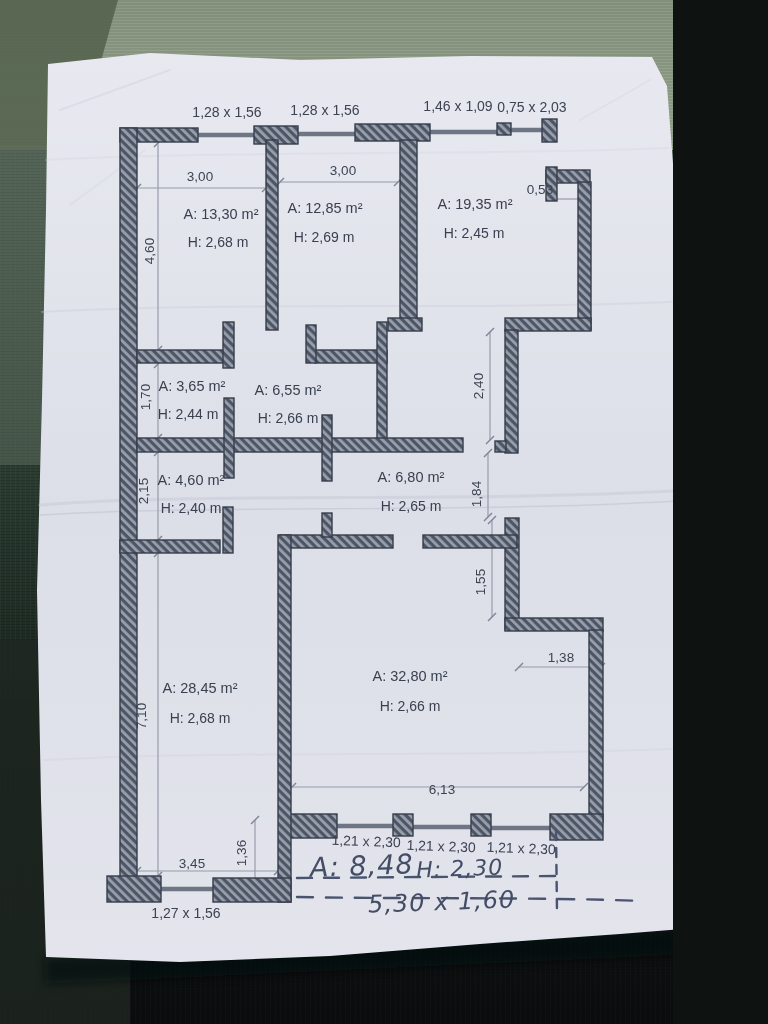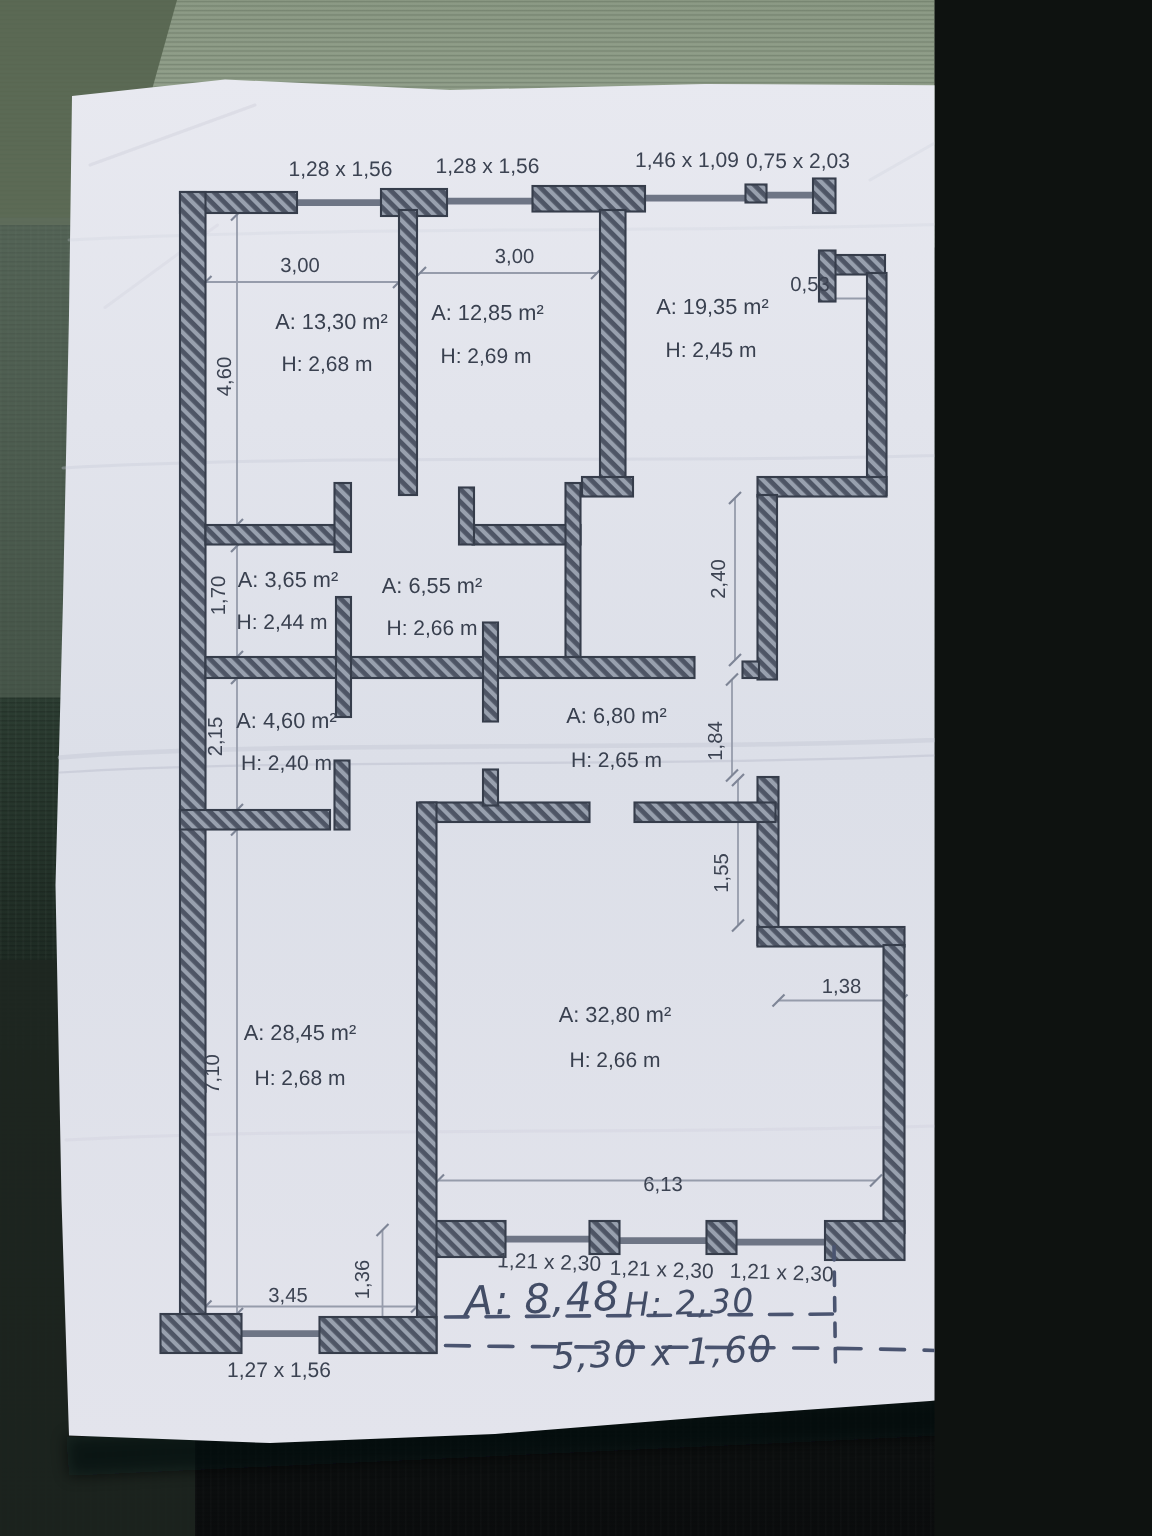--- a/index.html
+++ b/index.html
@@ -1,16 +1,16 @@
 <!DOCTYPE html>
 <html><head>
 <meta charset="utf-8">
 <style>
   html,body{margin:0;padding:0;background:#0e1210;}
-  .stage{position:relative;width:623px;height:1024px;overflow:hidden;}
+  .stage{position:relative;width:673px;height:1024px;overflow:hidden;}
   svg{display:block;}
   text{font-family:"Liberation Sans",sans-serif;fill:#39404f;text-anchor:middle;}
   .a{font-size:14.5px;}
   .h{font-size:14px;}
   .d{font-size:13.5px;fill:#3c4352;}
   .tw{font-size:14px;fill:#3c4352;}
   .hand{font-family:"DejaVu Sans",sans-serif;font-style:italic;fill:#434d66;letter-spacing:1px;}
   .h1{font-size:27px;}
   .h2{font-size:22px;}
   .h3{font-size:24px;}

